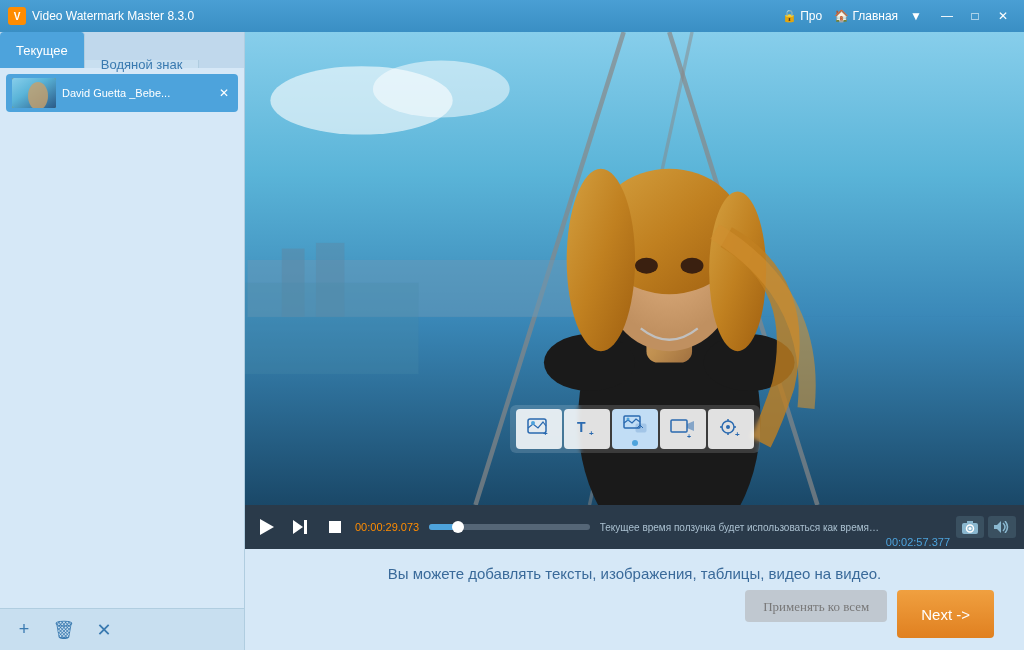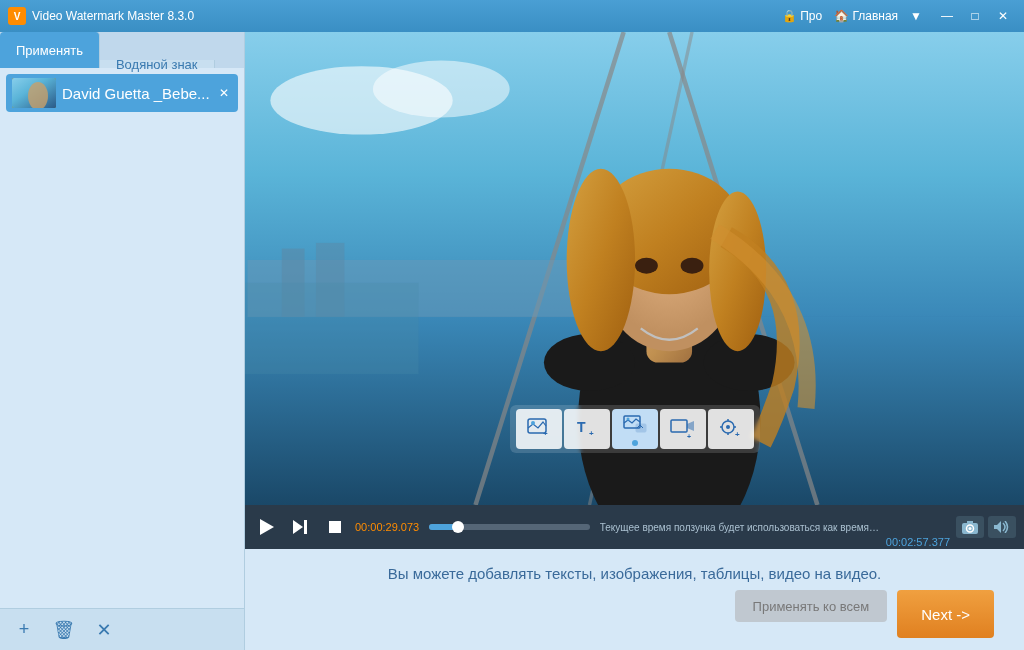--- a/index.html
+++ b/index.html
@@ -132,21 +132,21 @@
       margin-right: 6px;
       flex-shrink: 0;
       overflow: hidden;
       display: flex;
       align-items: center;
       justify-content: center;
       font-size: 8px;
       color: white;
     }
     .file-name {
-      font-size: 15px;
+      font-size: 11px;
       color: white;
       overflow: hidden;
       text-overflow: ellipsis;
       white-space: nowrap;
       flex: 1;
     }
     .file-close {
       width: 16px;
       height: 16px;
       display: flex;
@@ -371,20 +371,21 @@
 
     .btn-apply-all {
       height: 32px;
       padding: 9px 18px;
       background: #c0c8d0;
       color: #787878;
       border: none;
       border-radius: 4px;
       font-size: 13px;
       cursor: pointer;
+      font-family: Liberation Serif, serif;
     }
 
     .btn-next {
       height: 48px;
       padding: 0 24px;
       background: linear-gradient(to bottom, #f0a040, #e08020);
       color: white;
       border: none;
       border-radius: 4px;
       font-size: 15px;
@@ -411,21 +412,21 @@
     <div class="title-ctrl close">✕</div>
   </div>
 </div>
 
 <div class="main-container">
 
   <div class="left-panel">
 
     <div class="tab-strip">
       <div class="tab active">
-        <span>Применять</span>
+        <span>Текущее</span>
       </div>
       <div class="tab inactive">
         <span>Водяной знак</span>
       </div>
     </div>
 
     <div class="file-list">
       <div class="file-item">
         <div class="file-thumb">
 

